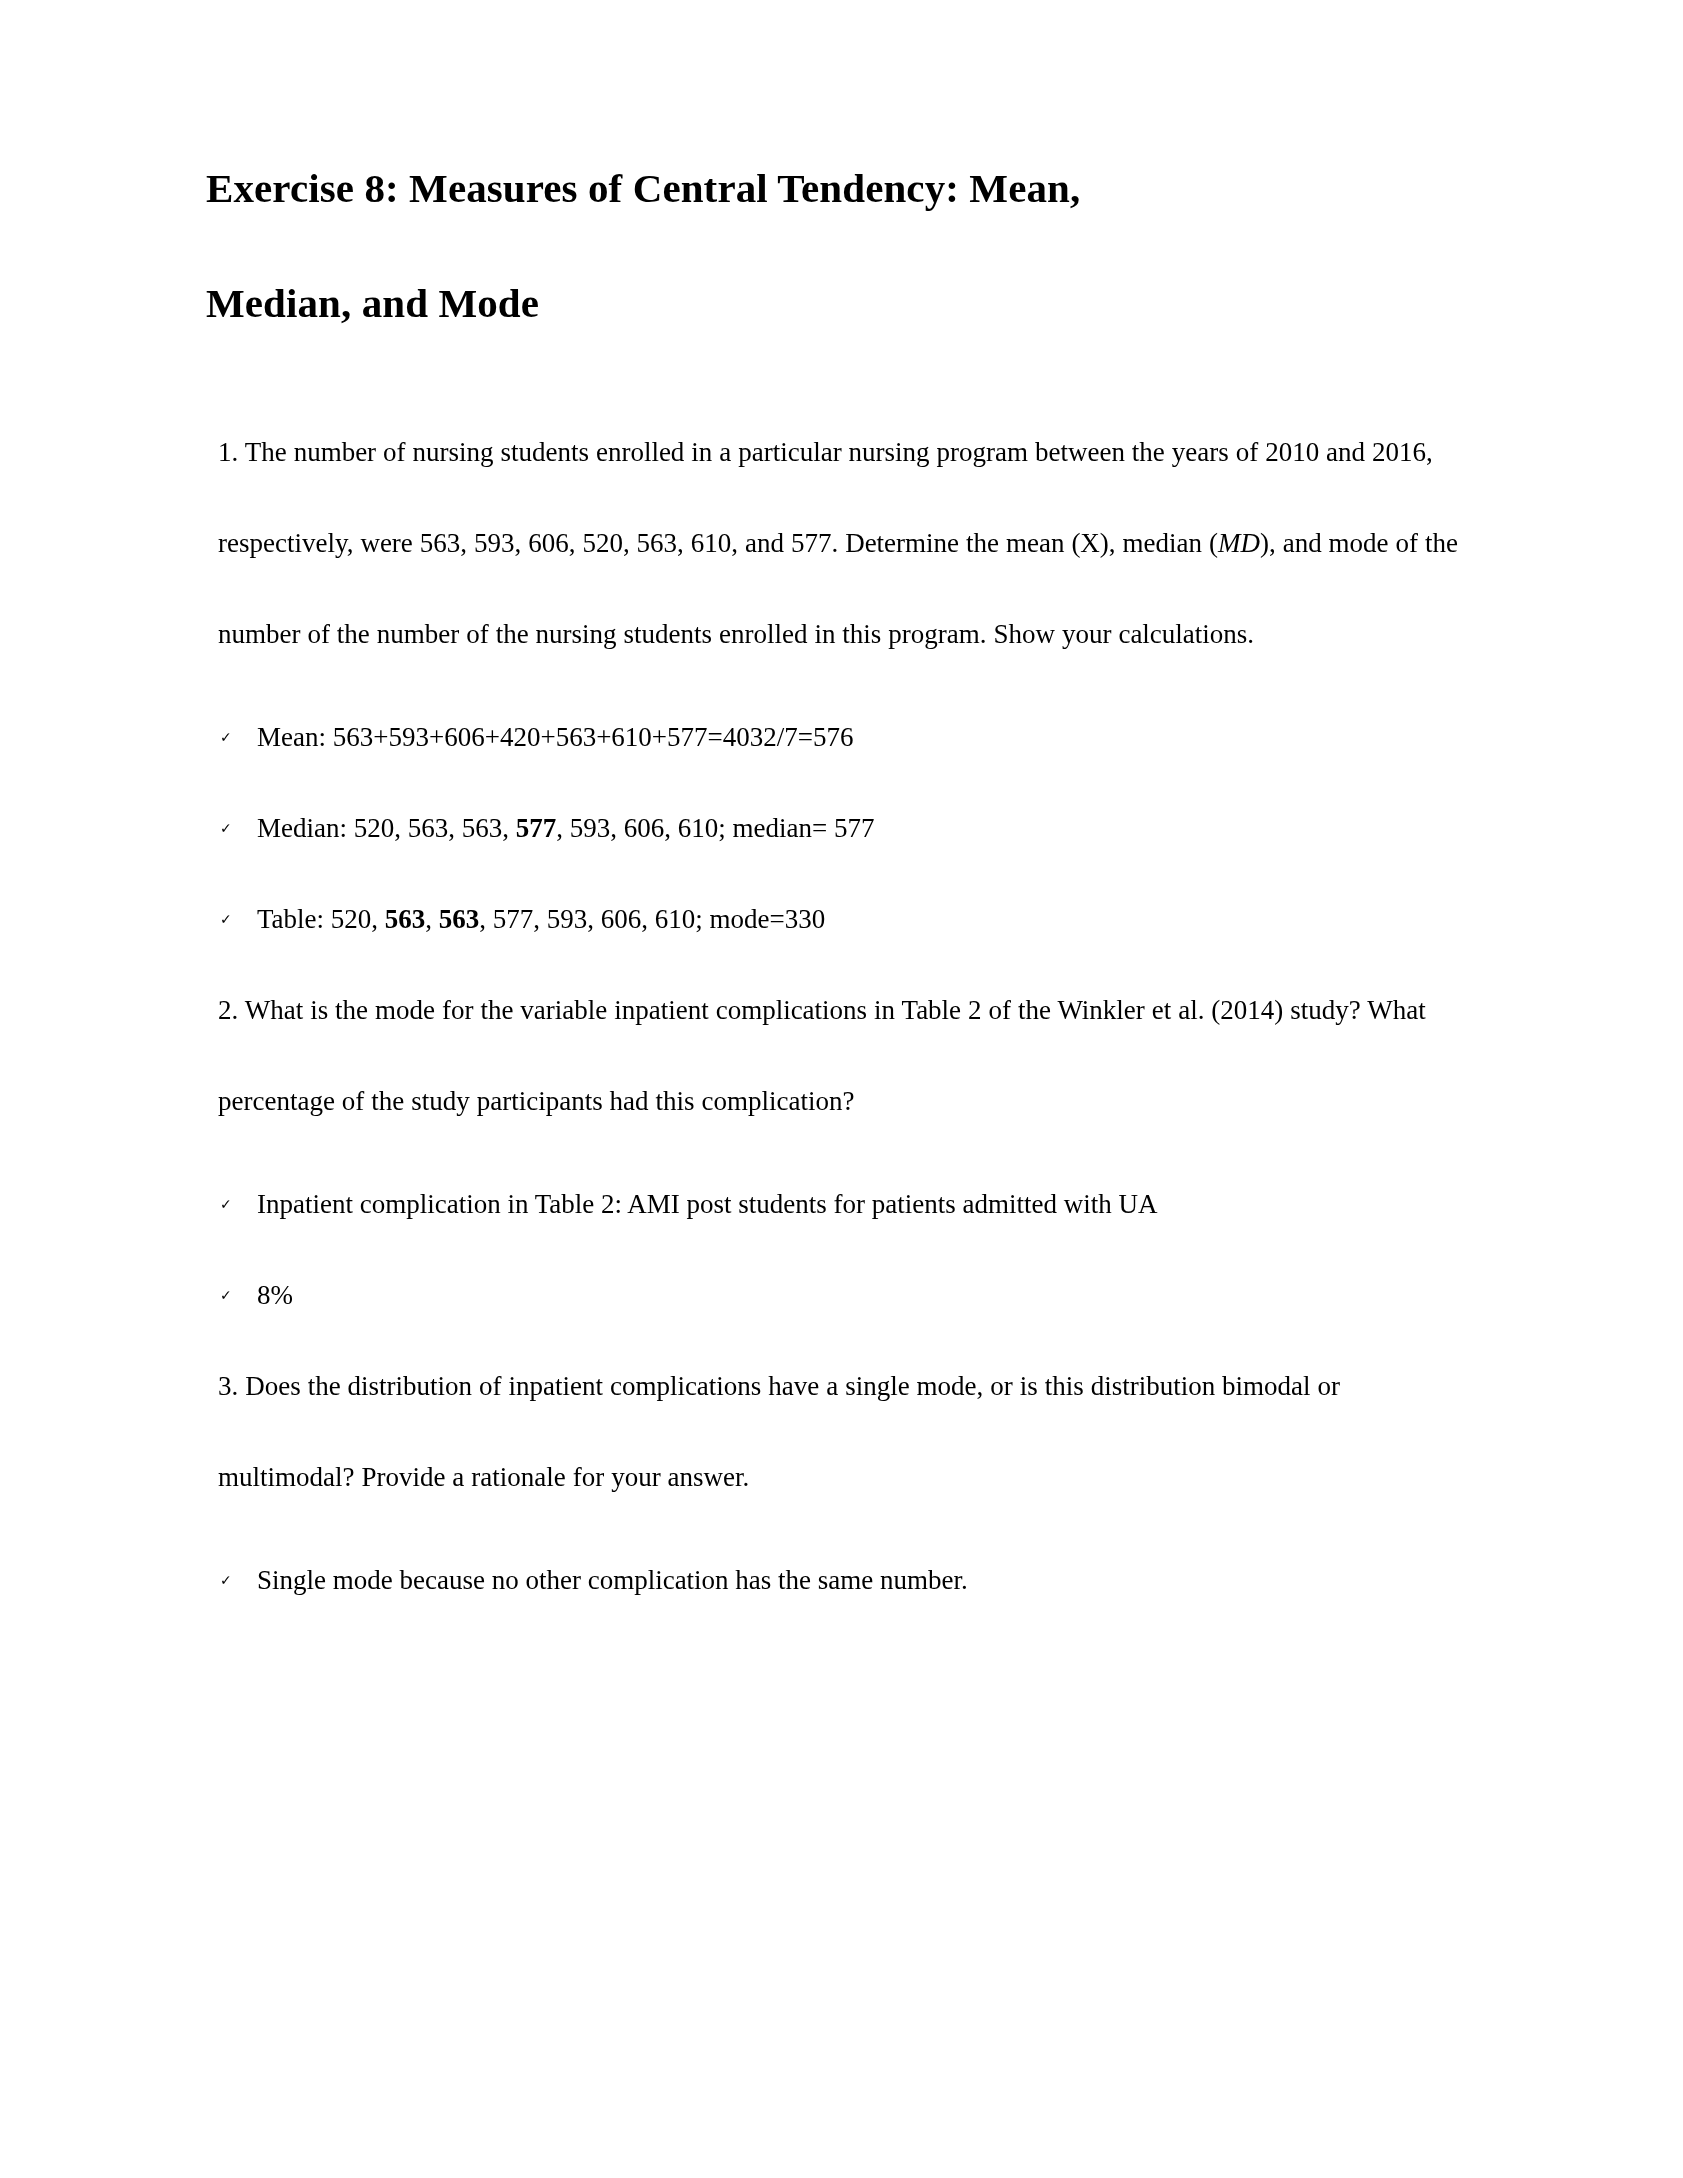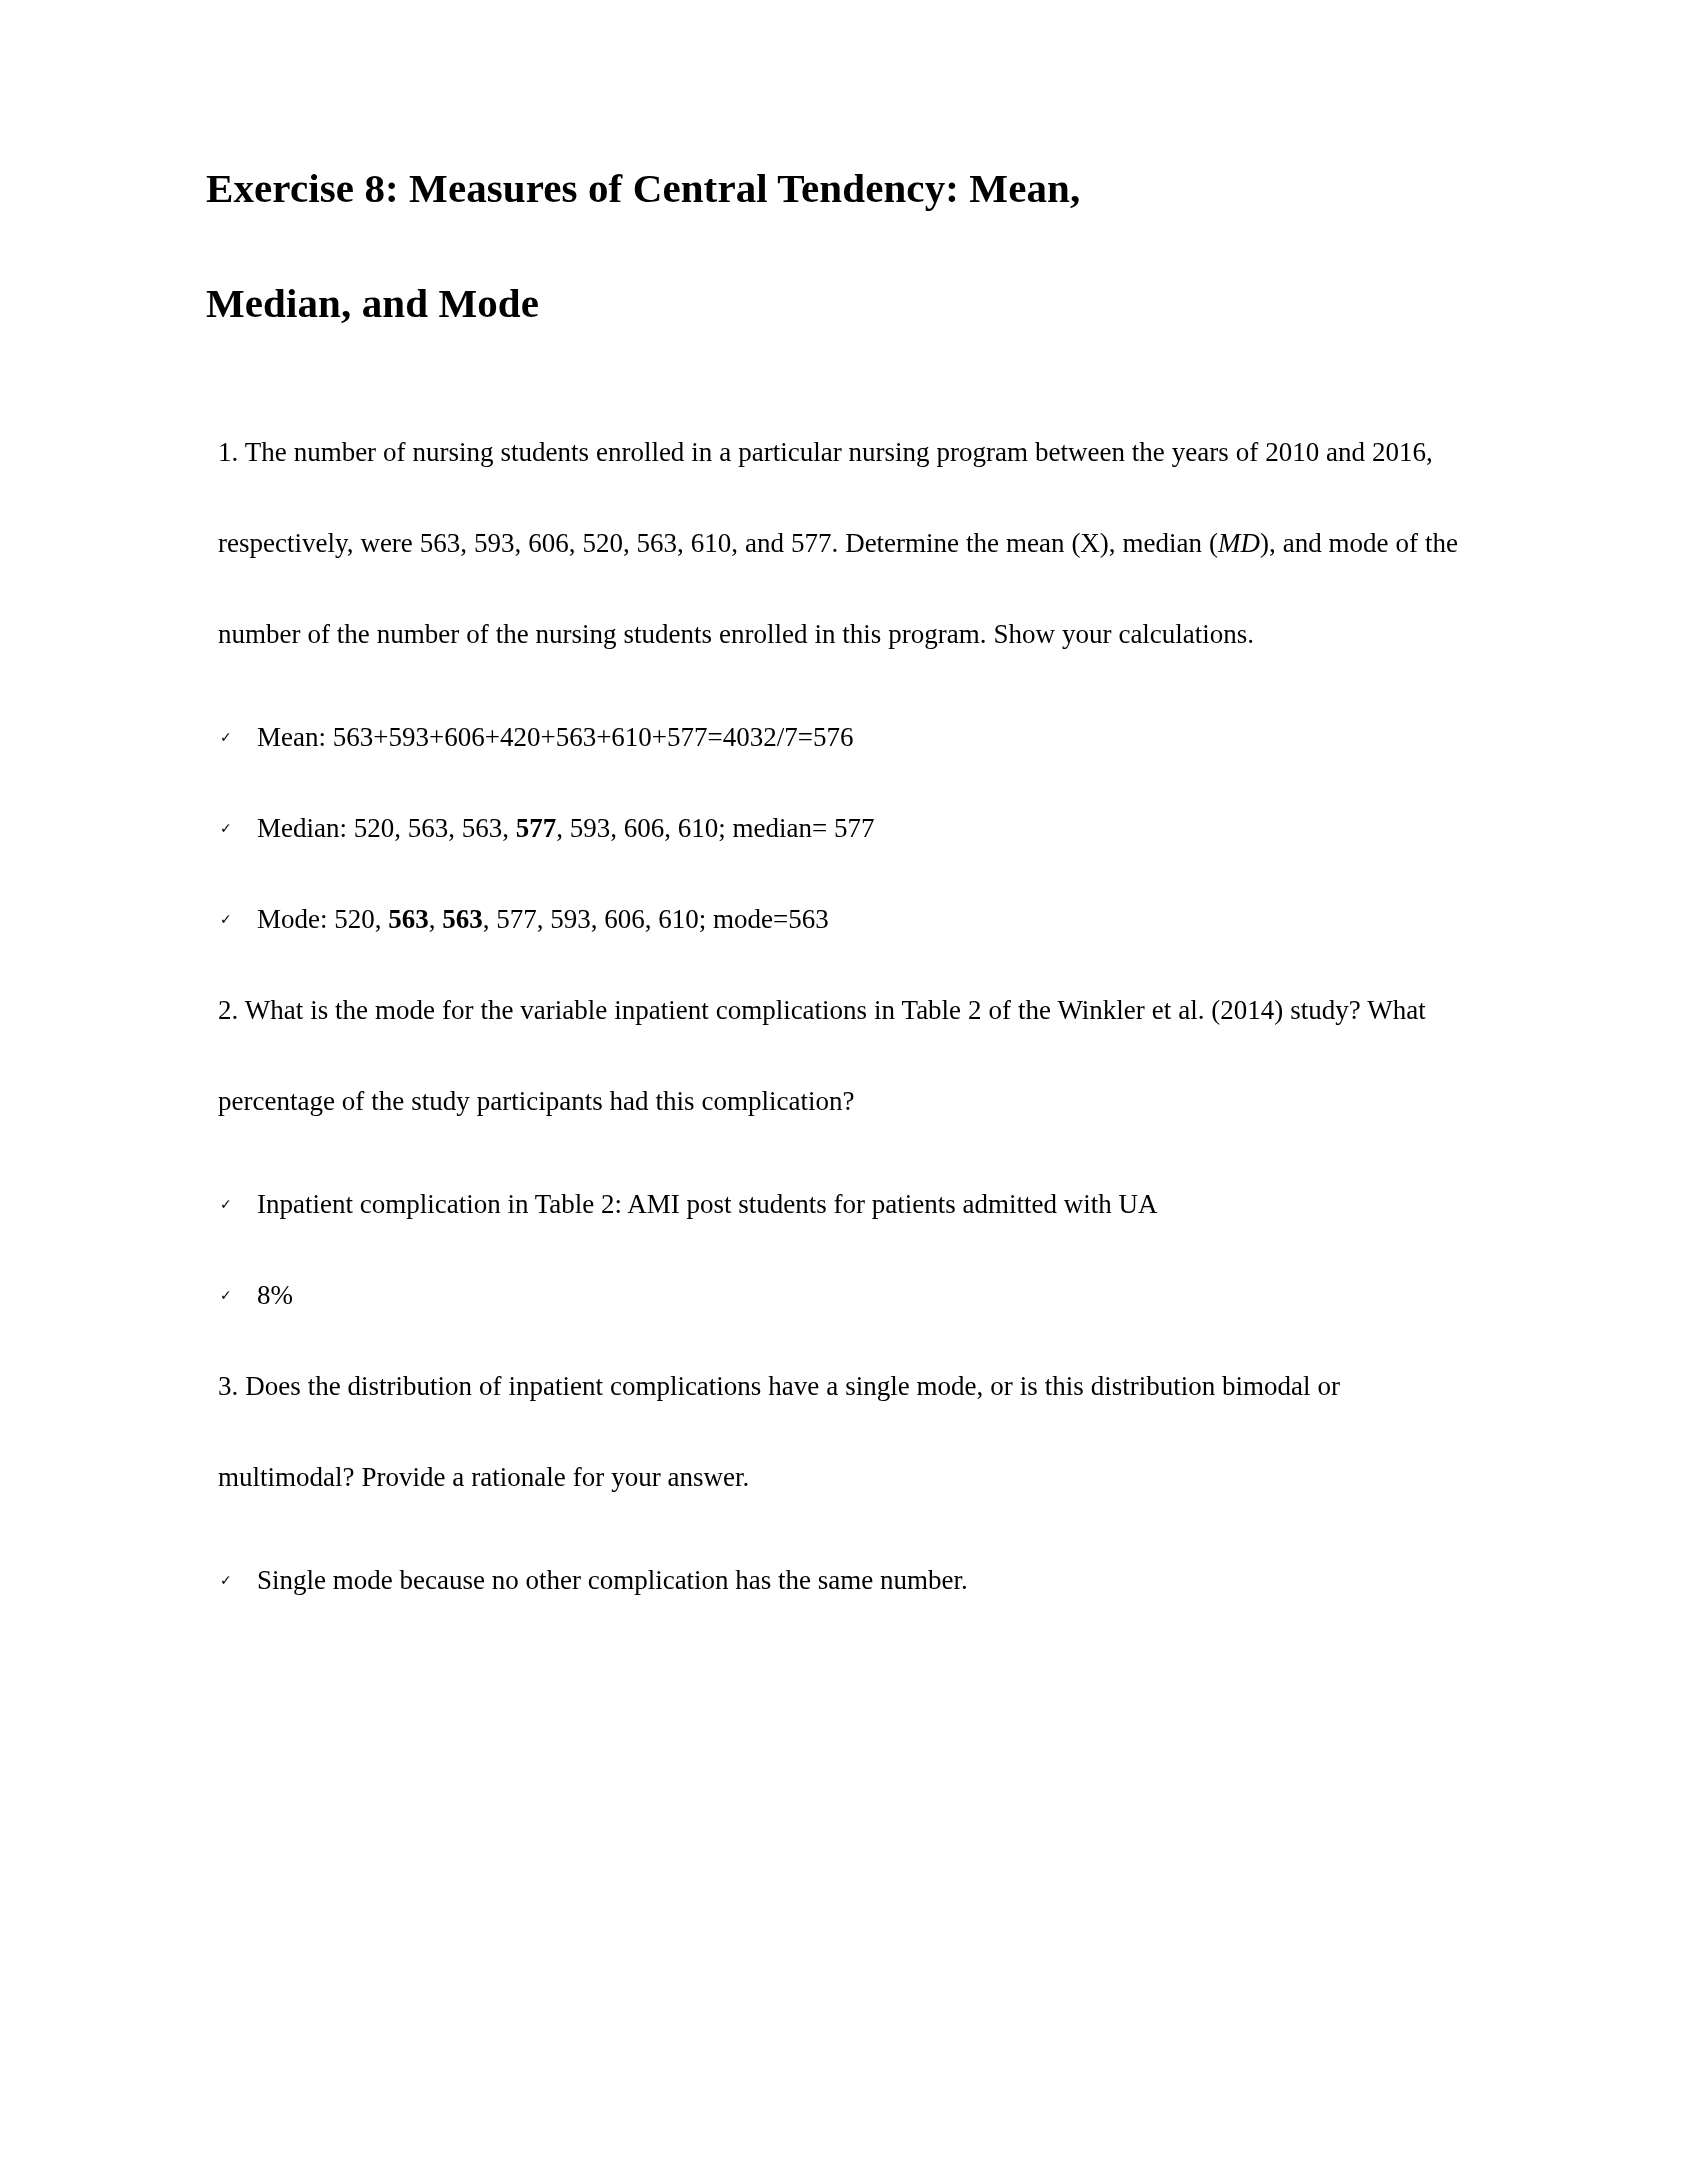--- a/index.html
+++ b/index.html
@@ -109,21 +109,21 @@
       <li>
         <span class="bullet-mark">✓</span>
         <span class="li-text"><span>Mean: 563+593+606+420+563+610+577=4032/7=576</span></span>
       </li>
       <li>
         <span class="bullet-mark">✓</span>
         <span class="li-text"><span>Median: 520, 563, 563, </span><b>577</b><span>, 593, 606, 610; median= 577</span></span>
       </li>
       <li>
         <span class="bullet-mark">✓</span>
-        <span class="li-text"><span>Mode: 520, </span><b>563</b><span>, </span><b>563</b><span>, 577, 593, 606, 610; mode=563</span></span>
+        <span class="li-text"><span>Table: 520, </span><b>563</b><span>, </span><b>563</b><span>, 577, 593, 606, 610; mode=330</span></span>
       </li>
     </ul>
 
     <p class="para q2">2. What is the mode for the variable inpatient complications in Table 2 of the Winkler et al. (2014) study? What percentage of the study participants had this complication?</p>
 
     <ul class="blist">
       <li>
         <span class="bullet-mark">✓</span>
         <span class="li-text">Inpatient complication in Table 2: AMI post students for patients admitted with UA</span>
       </li>

